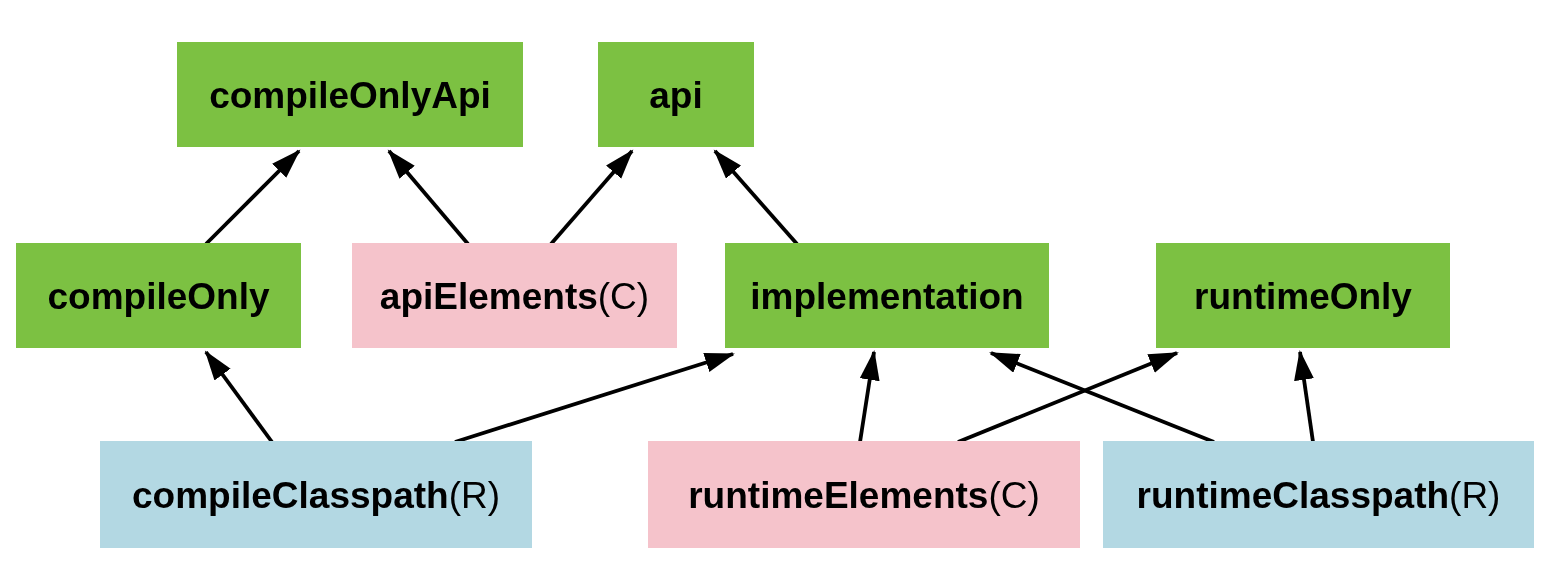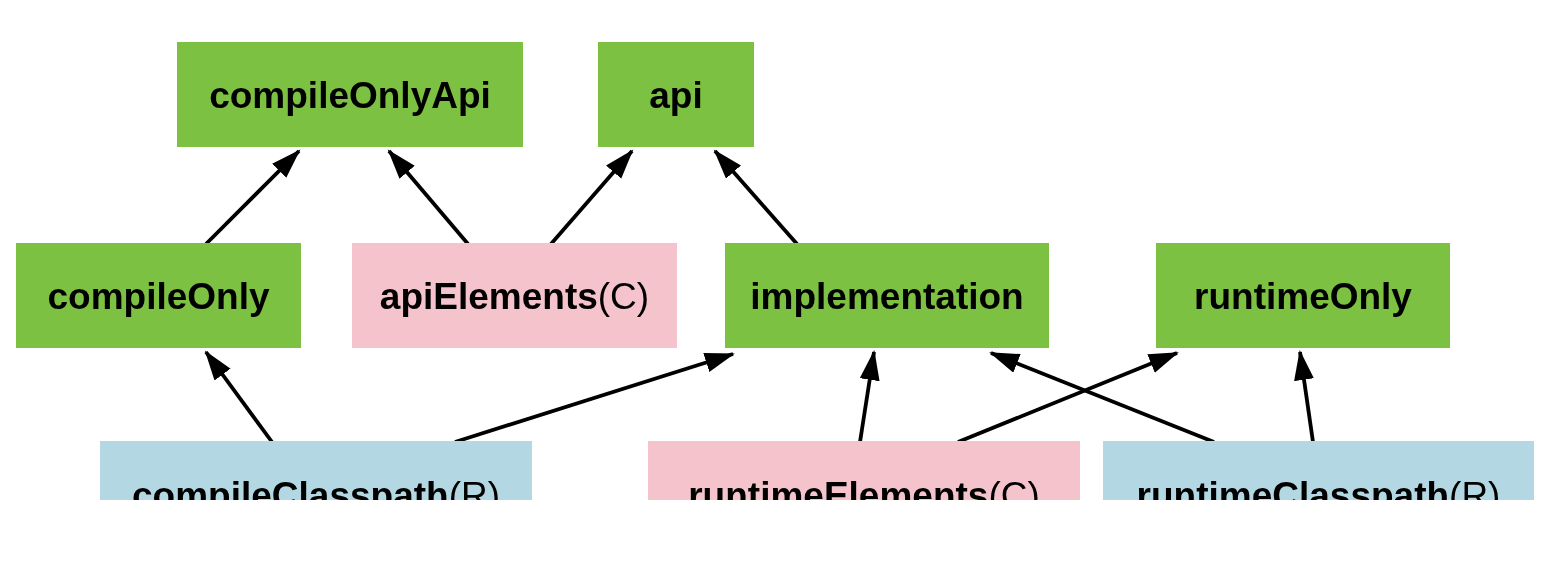--- a/index.html
+++ b/index.html
@@ -2,21 +2,21 @@
 <html><head>
 <meta charset="utf-8">
 <style>
   html, body {
     margin: 0;
     padding: 0;
     background: #ffffff;
   }
   .diagram-wrap {
     width: 1542px;
-    height: 500px;
+    height: 562px;
     position: relative;
     background: #ffffff;
     overflow: hidden;
   }
   svg {
     display: block;
   }
   .node-label {
     font-family: "Liberation Sans", sans-serif;
     font-weight: bold;

